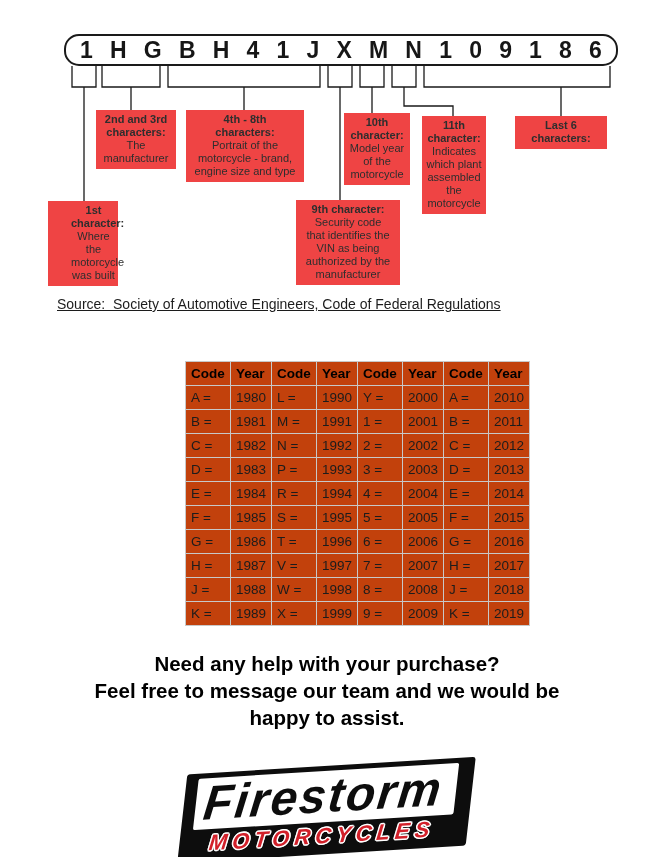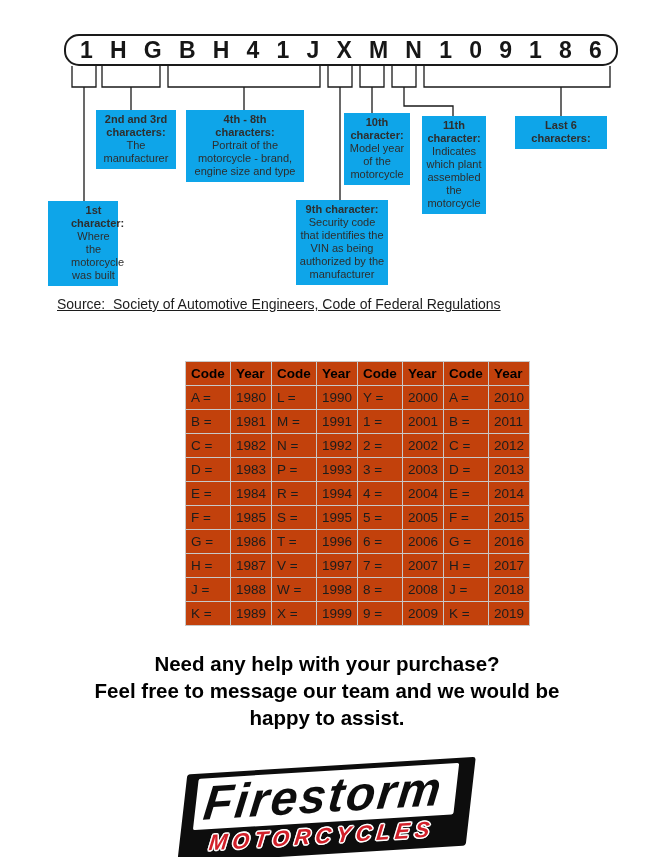--- a/index.html
+++ b/index.html
@@ -10,29 +10,29 @@
   
   .diagram{position:absolute;left:0;top:0;width:654px;height:335px;}
   .connectors{position:absolute;left:0;top:0;}
   .vin-box{
     position:absolute;left:64px;top:34px;width:554px;height:32px;box-sizing:border-box;
     border:2px solid #1a1a1a;border-radius:15px;background:#fff;
     display:flex;align-items:center;justify-content:space-between;padding:0 14px;
   }
   .vin-char{font-weight:bold;font-size:23px;line-height:23px;color:#161616;}
   .label-box{
-    position:absolute;background:#0ea5e9;box-sizing:border-box;
+    position:absolute;background:#ef4444;box-sizing:border-box;
     padding:3px 2px 4px 2px;text-align:center;font-size:11px;line-height:13px;color:#2e2e2e;
   }
   .lb-bold{display:block;font-weight:bold;white-space:pre-line;}
   .lb-body{display:block;white-space:pre-line;}
   .box1{left:48px;top:201px;width:70px;padding-left:23px;}
   .box2{left:96px;top:110px;width:80px;}
   .box3{left:186px;top:110px;width:118px;}
-  .box4{left:296px;top:200px;width:92px;}
+  .box4{left:296px;top:200px;width:104px;}
   .box5{left:344px;top:113px;width:66px;}
   .box6{left:422px;top:116px;width:64px;}
   .box7{left:515px;top:116px;width:92px;}
   
   .source{position:absolute;left:57px;top:296px;font-size:14px;color:#1c1c1c;white-space:pre;text-decoration:underline;}
   
   .year-table{
     position:absolute;left:185px;top:361px;border-collapse:collapse;table-layout:fixed;
     font-size:13.5px;color:#1c1c1c;background:#c2410c;
   }

